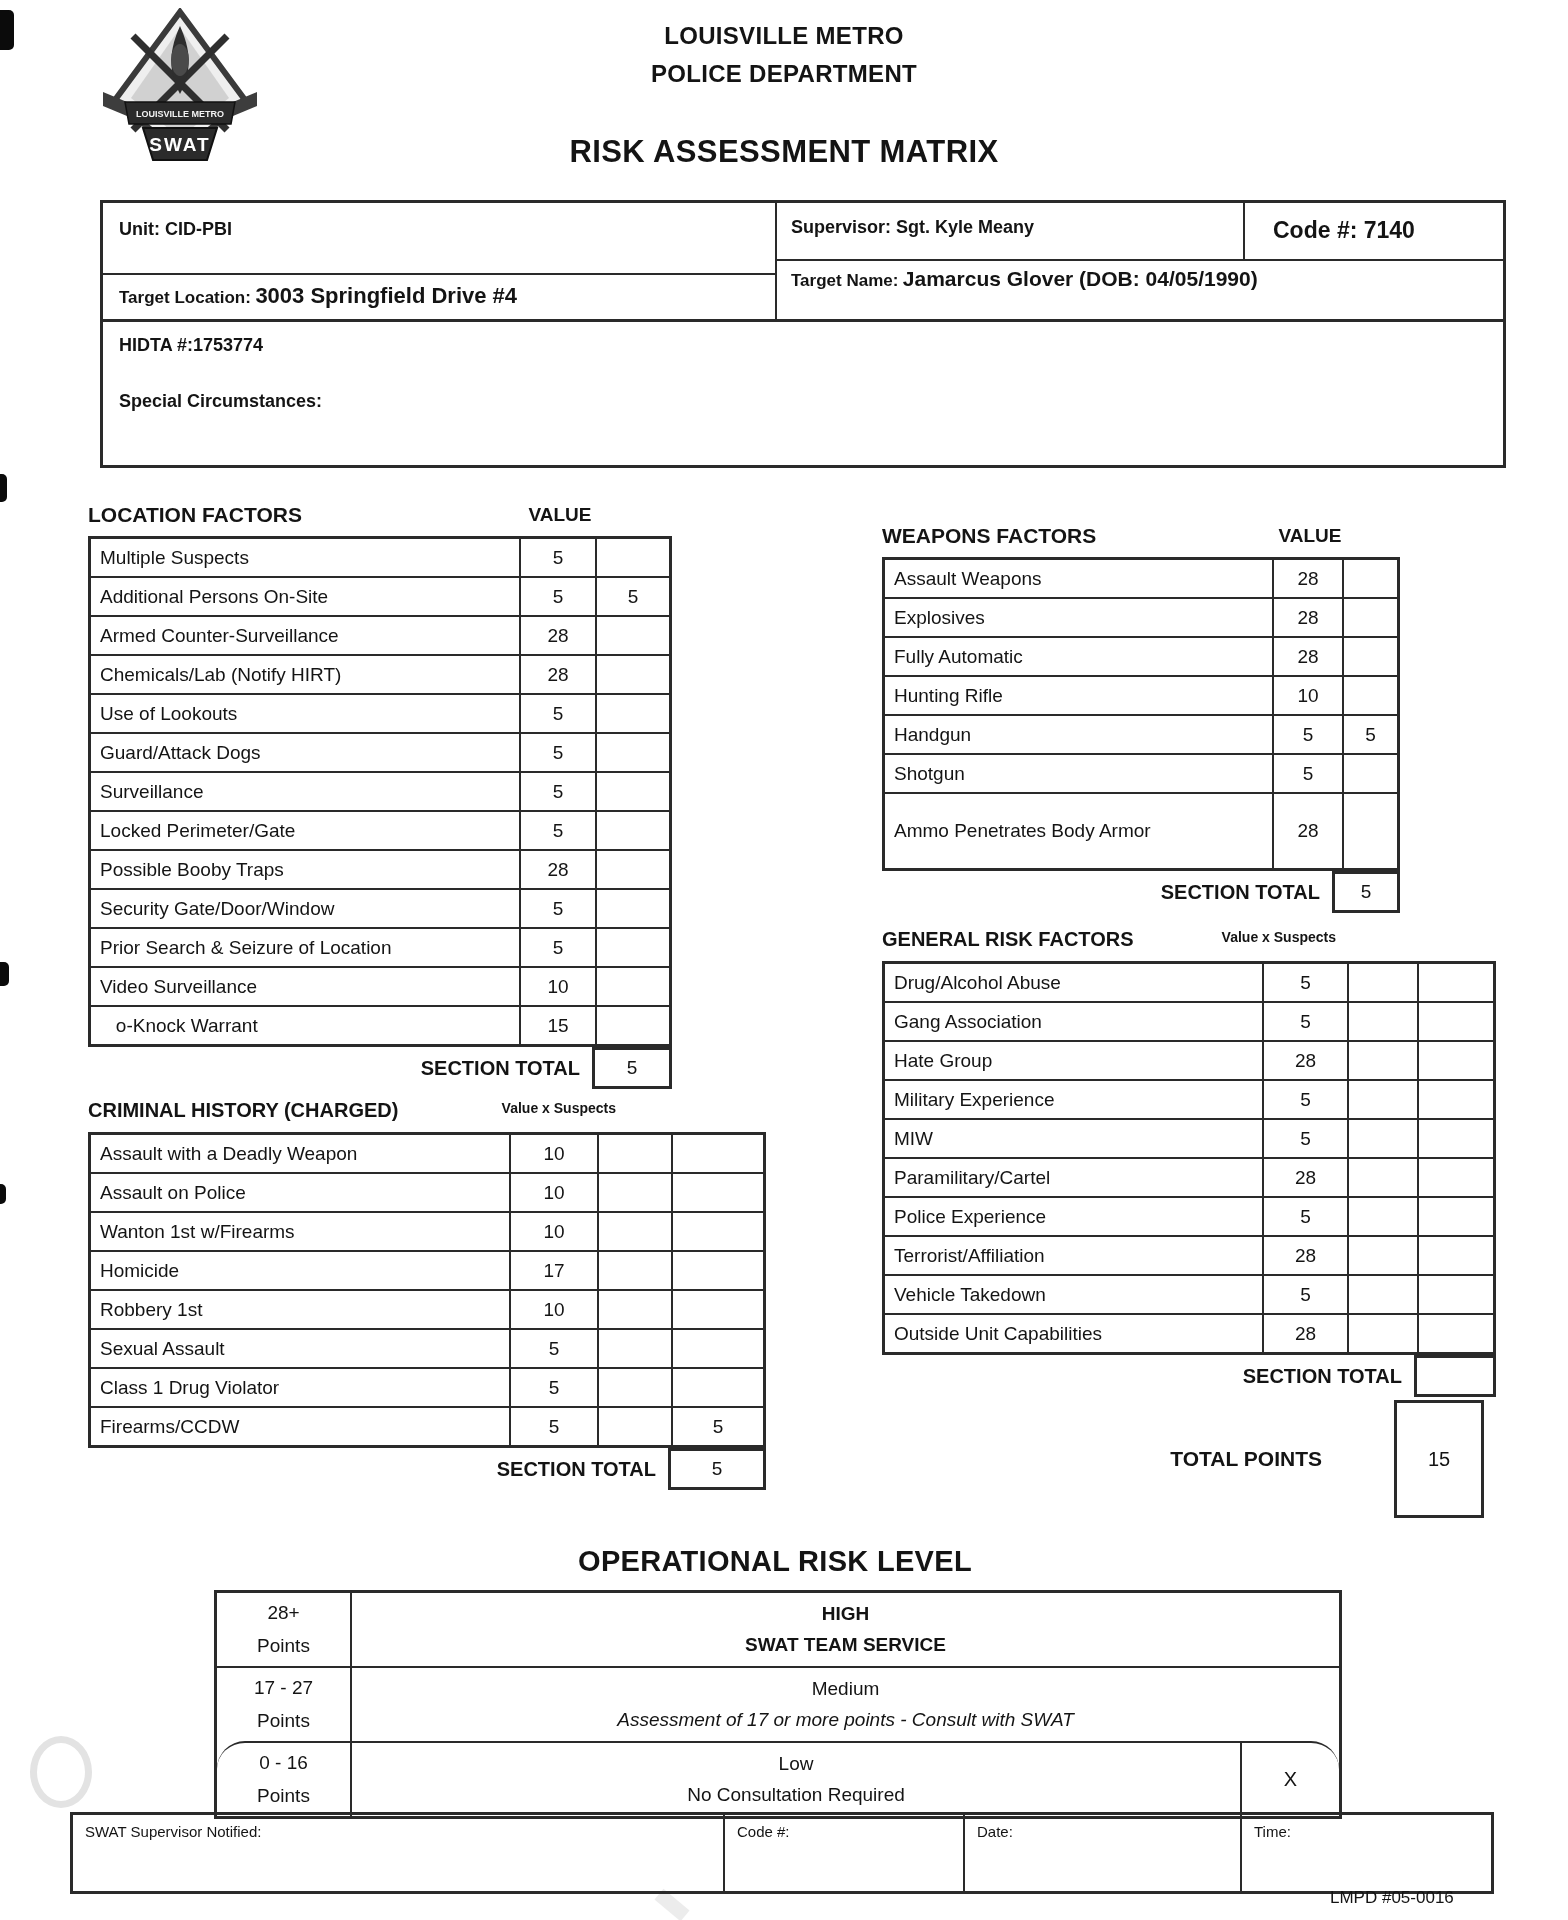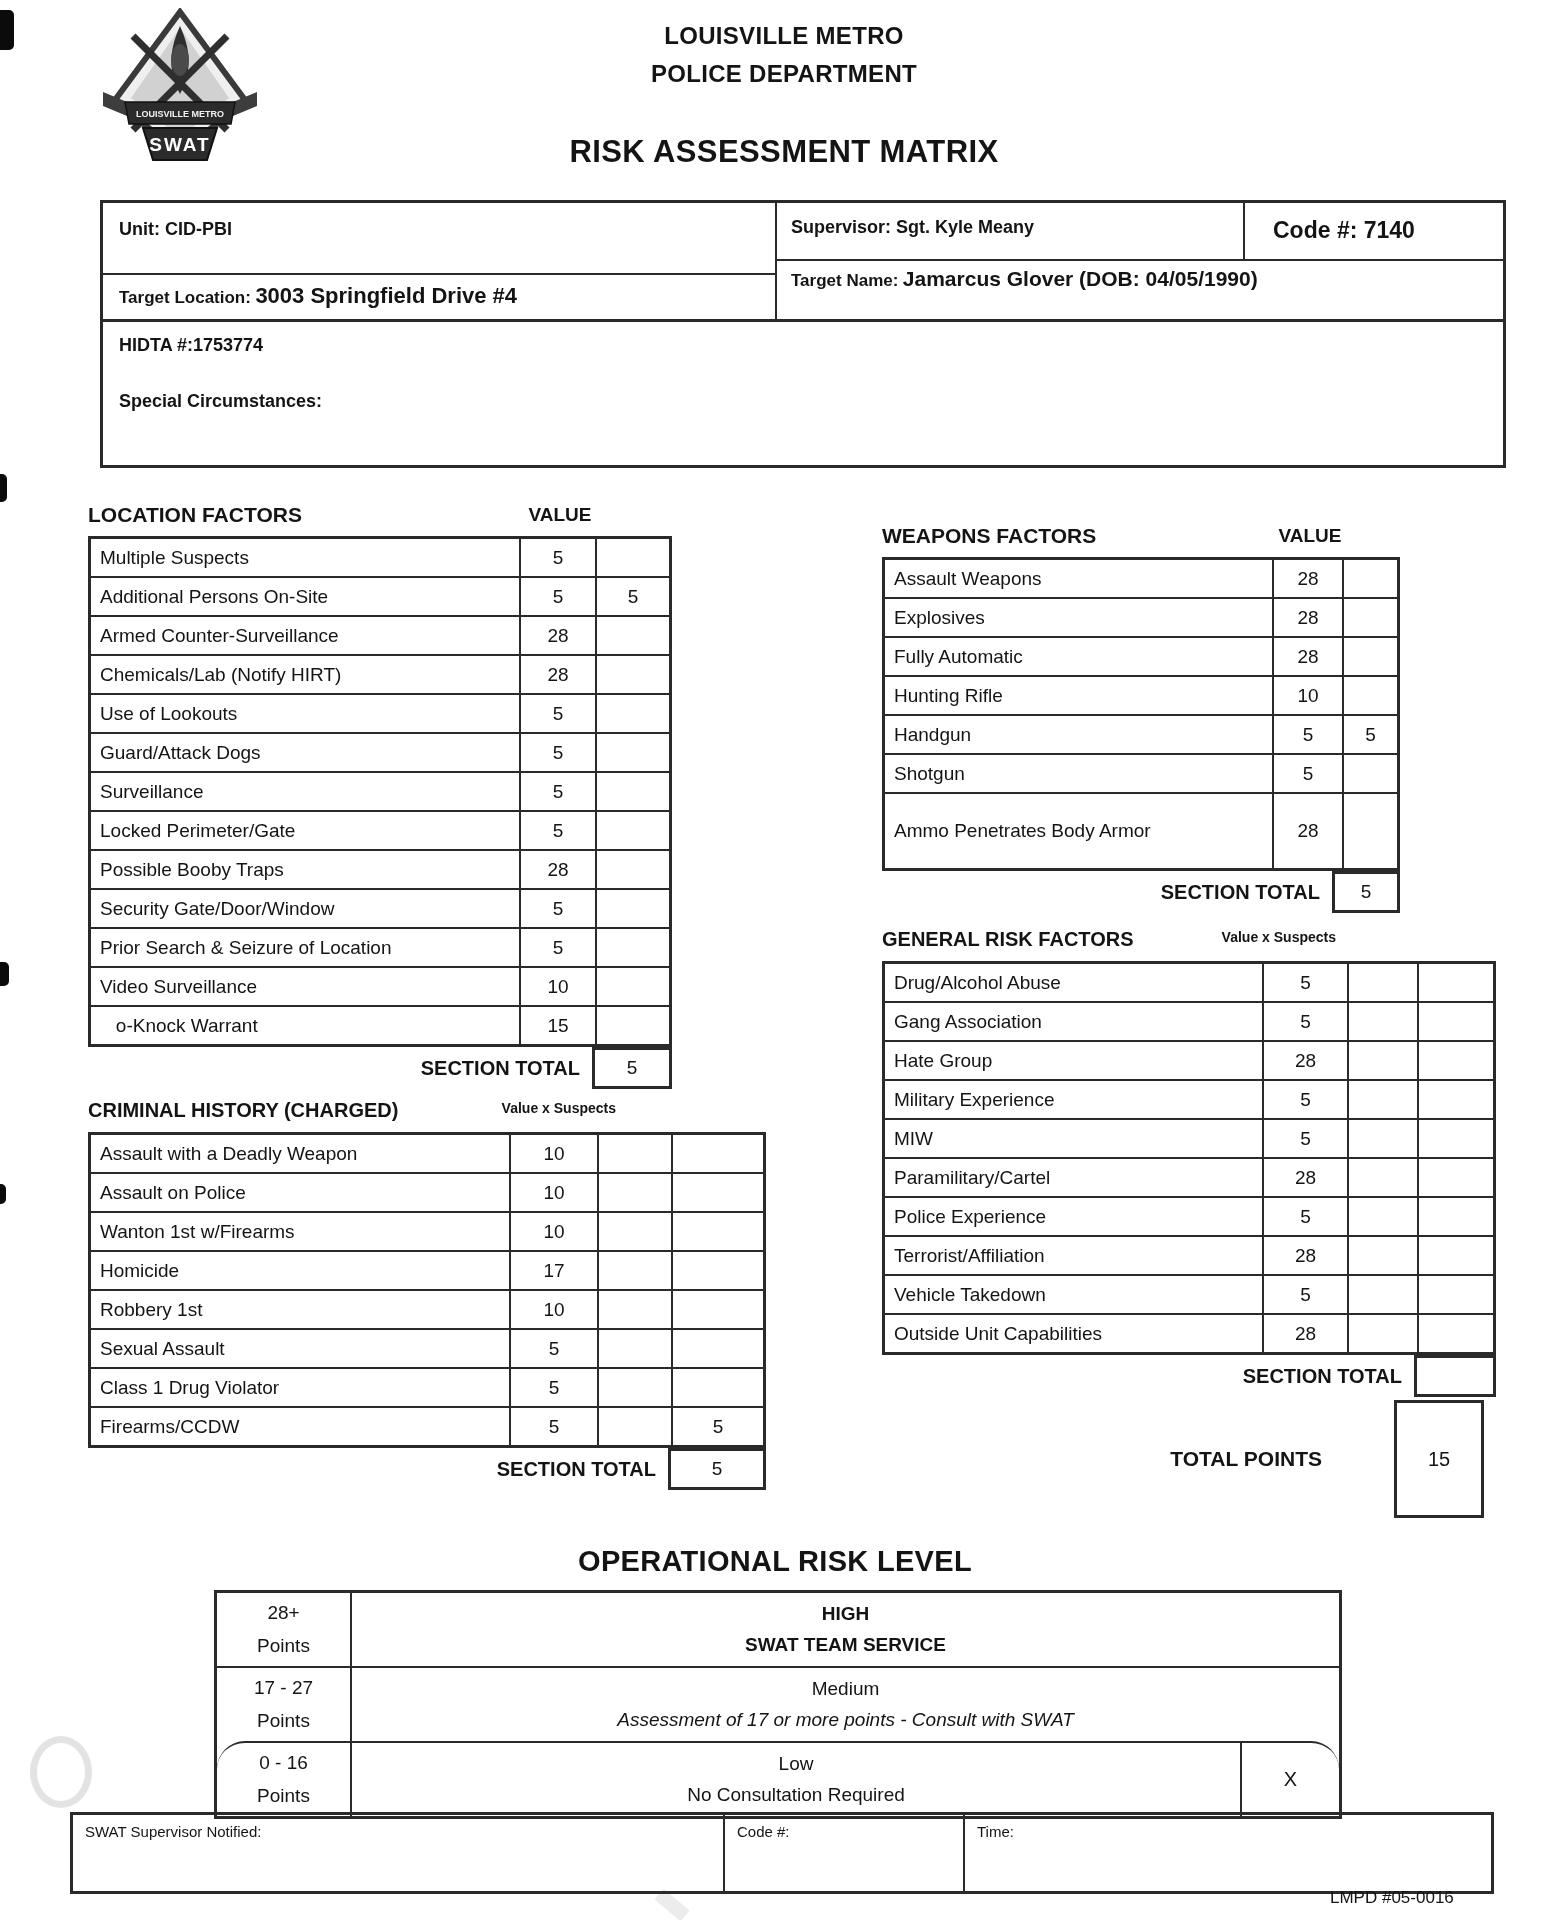--- a/index.html
+++ b/index.html
@@ -451,17 +451,18 @@
         <span>Low</span>
         <span>No Consultation Required</span>
       </div>
       <div class="op-mark">X</div>
     </div>
   </div>
 
   <div class="abs" id="footerbox">
     <div>SWAT Supervisor Notified:</div>
     <div>Code #:</div>
+    <div>Date:</div>
     <div>Time:</div>
   </div>
   <div class="abs" id="formnum">LMPD #05-0016</div>
 
 </div>
 
 </body></html>

